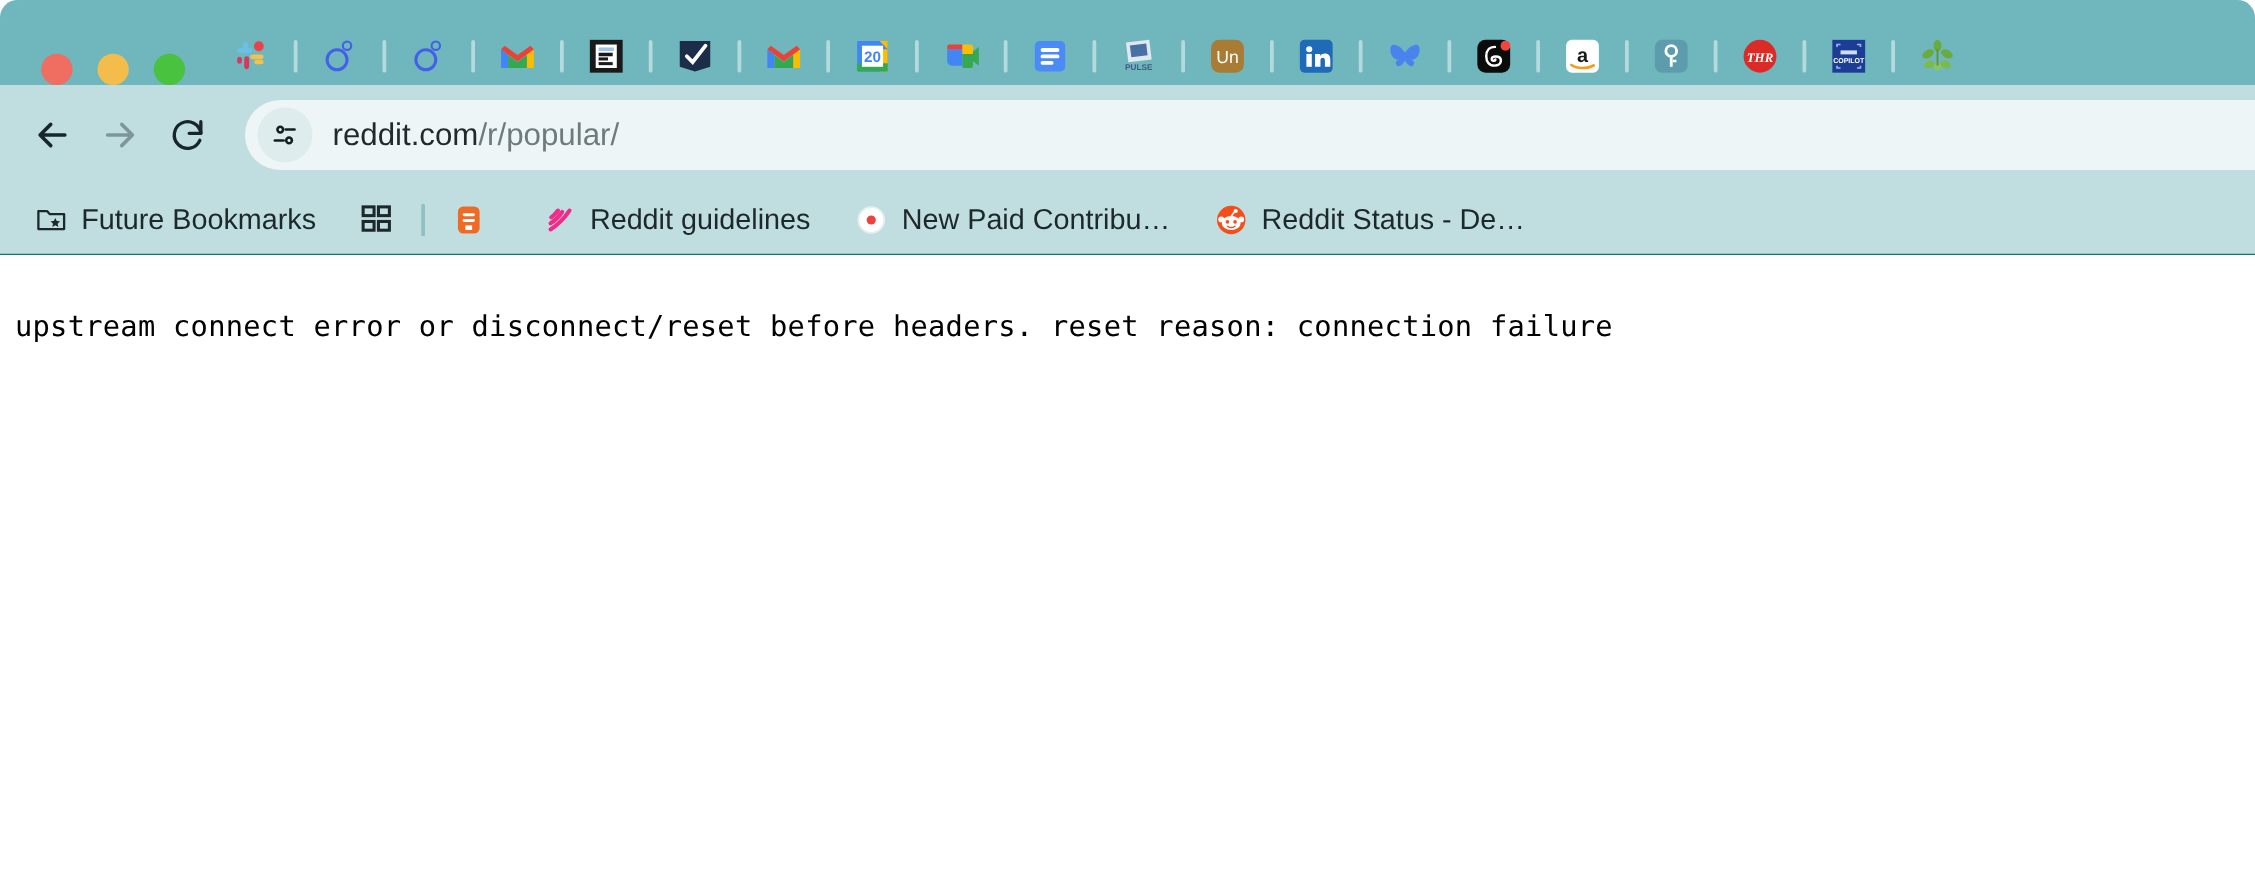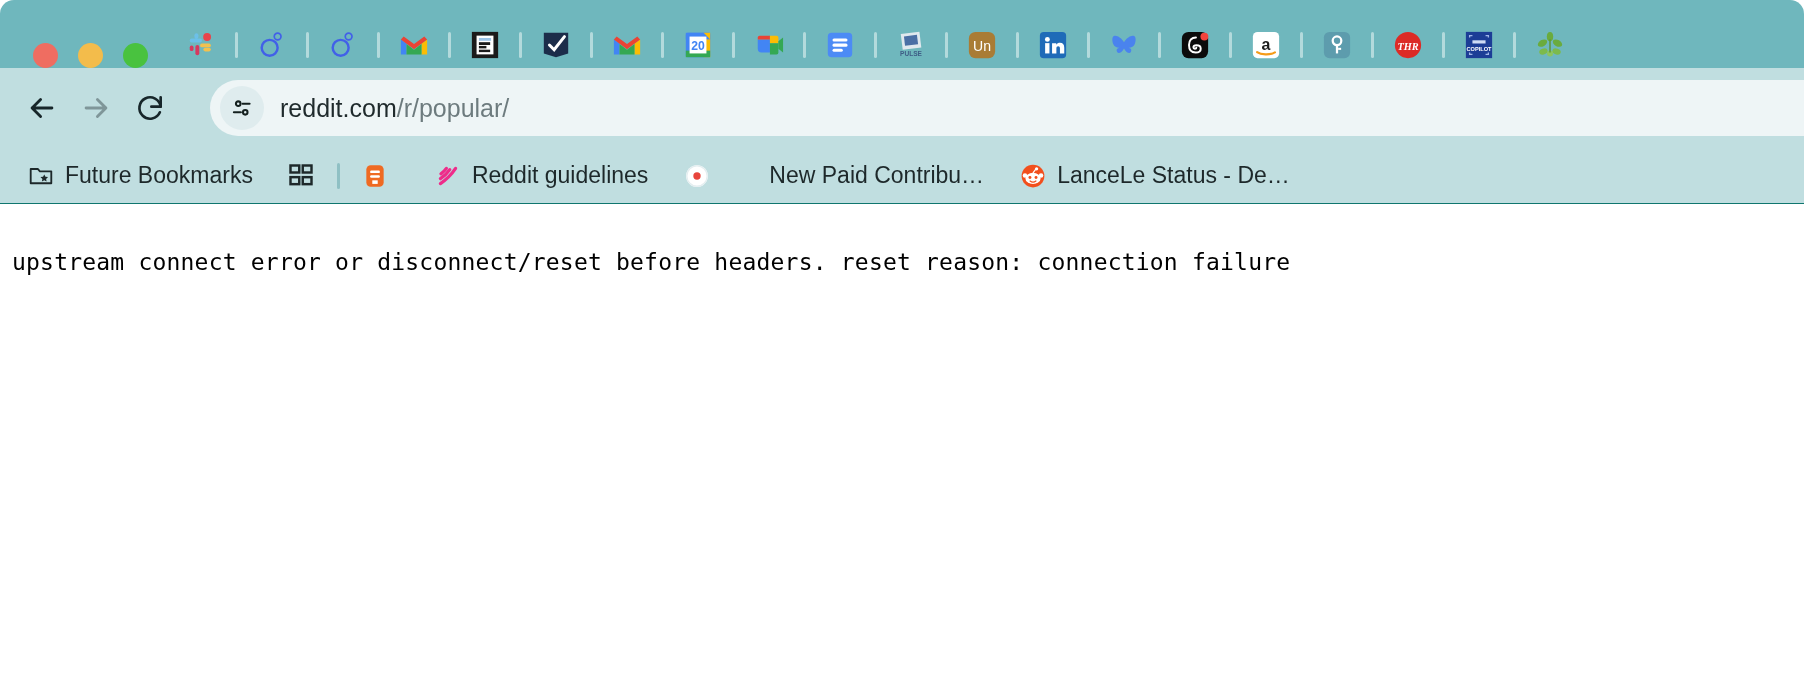--- a/index.html
+++ b/index.html
@@ -34,21 +34,21 @@
   .favicon{width:30px;height:30px;display:block;}
 
   
   .toolbar-wrap{
     background:#c0dee0;height:80px;position:relative;
     display:flex;align-items:center;
   }
   .navbtns{display:flex;align-items:center;padding-left:20px;gap:10px;}
   .navbtn{width:44px;height:44px;display:flex;align-items:center;justify-content:center;border-radius:50%;}
   .omnibox{
-    position:absolute;left:210px;top:12px;right:0;height:56px;
+    position:absolute;left:196px;top:12px;right:0;height:56px;
     background:#eef5f6;border-top-left-radius:28px;border-bottom-left-radius:28px;
     display:flex;align-items:center;
   }
   .siteinfo{
     width:44px;height:44px;border-radius:50%;background:#dfecee;
     display:flex;align-items:center;justify-content:center;margin-left:10px;flex:0 0 auto;
   }
   .urltext{
     margin-left:16px;font-size:25px;color:#1f2a2c;letter-spacing:0px;white-space:nowrap;
   }
@@ -362,21 +362,21 @@
         <svg width="26" height="26" viewBox="0 0 24 24">
           <path d="M5 19c6-4 10-8 14-14" fill="none" stroke="#ee2c8a" stroke-width="3" stroke-linecap="round"></path>
           <path d="M5 14.5c3.6-2.4 6.3-5 8.6-8.4" fill="none" stroke="#ee2c8a" stroke-width="3" stroke-linecap="round"></path>
           <path d="M5.5 10c2-1.4 3.6-3 5-5" fill="none" stroke="#ee2c8a" stroke-width="3" stroke-linecap="round"></path>
         </svg>
       </span>
       <span class="bmlabel">Reddit guidelines</span>
     </div>
 
 
-    <div class="bm" style="margin-left:24px;gap:48px;">
+    <div class="bm" style="margin-left:24px;">
       <span class="bmicon">
         <svg width="26" height="26" viewBox="0 0 24 24">
           <circle cx="12" cy="12" r="10" fill="#ffffff"></circle>
           <circle cx="12" cy="12" r="9.4" fill="none" stroke="#e4eef0" stroke-width="1.2"></circle>
           <circle cx="12" cy="12" r="3.4" fill="#e8453c"></circle>
         </svg>
       </span>
       <span class="bmlabel">New Paid Contribu…</span>
     </div>
 
@@ -387,21 +387,21 @@
           <ellipse cx="12" cy="14.2" rx="7" ry="5.2" fill="#ffffff"></ellipse>
           <circle cx="9.2" cy="13.4" r="1.35" fill="#f24f1d"></circle>
           <circle cx="14.8" cy="13.4" r="1.35" fill="#f24f1d"></circle>
           <path d="M9.3 16.6c1.6 1.2 3.8 1.2 5.4 0" fill="none" stroke="#f24f1d" stroke-width="1.1" stroke-linecap="round"></path>
           <circle cx="4.6" cy="11.6" r="2.1" fill="#ffffff"></circle>
           <circle cx="19.4" cy="11.6" r="2.1" fill="#ffffff"></circle>
           <circle cx="15.3" cy="5.4" r="1.5" fill="#ffffff"></circle>
           <path d="M12 9.2l2.6-3.6" fill="none" stroke="#ffffff" stroke-width="1.1"></path>
         </svg>
       </span>
-      <span class="bmlabel">LanceLe Status - De…</span>
+      <span class="bmlabel">Reddit Status - De…</span>
     </div>
 
   </div>
 
   <div class="page">
     <div class="errtext">upstream connect error or disconnect/reset before headers. reset reason: connection failure</div>
   </div>
 
 </div>
 

